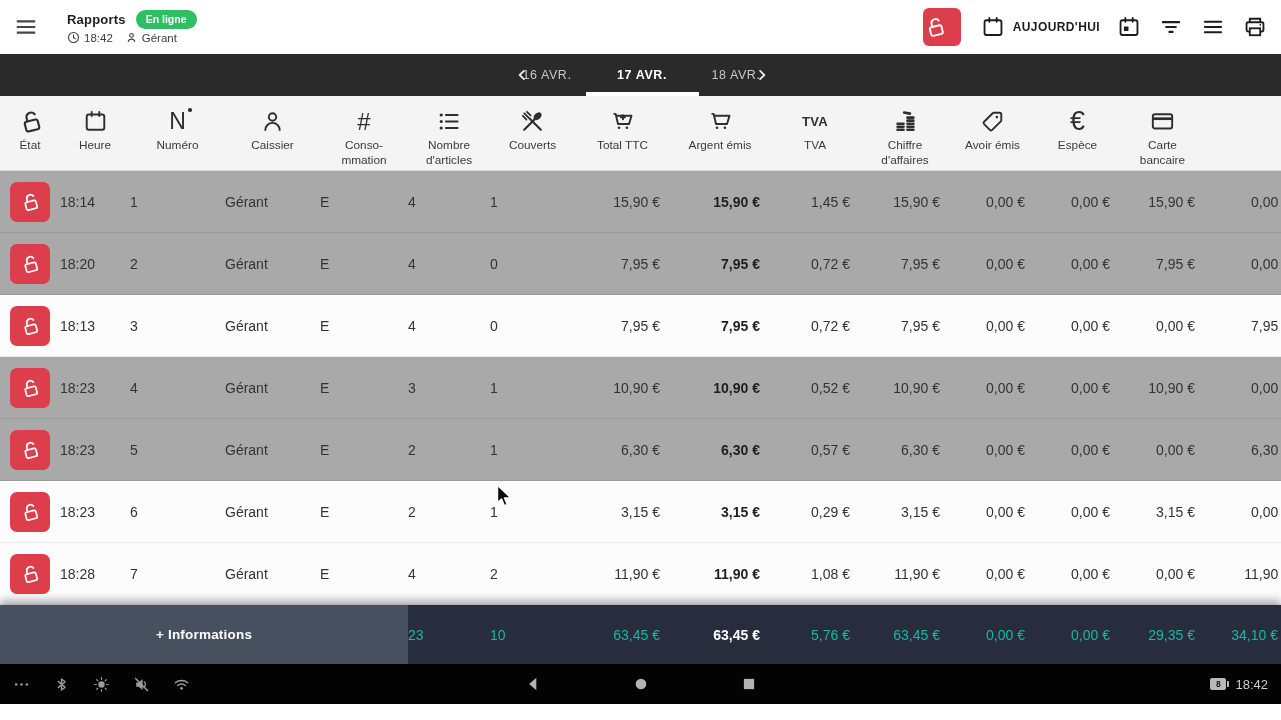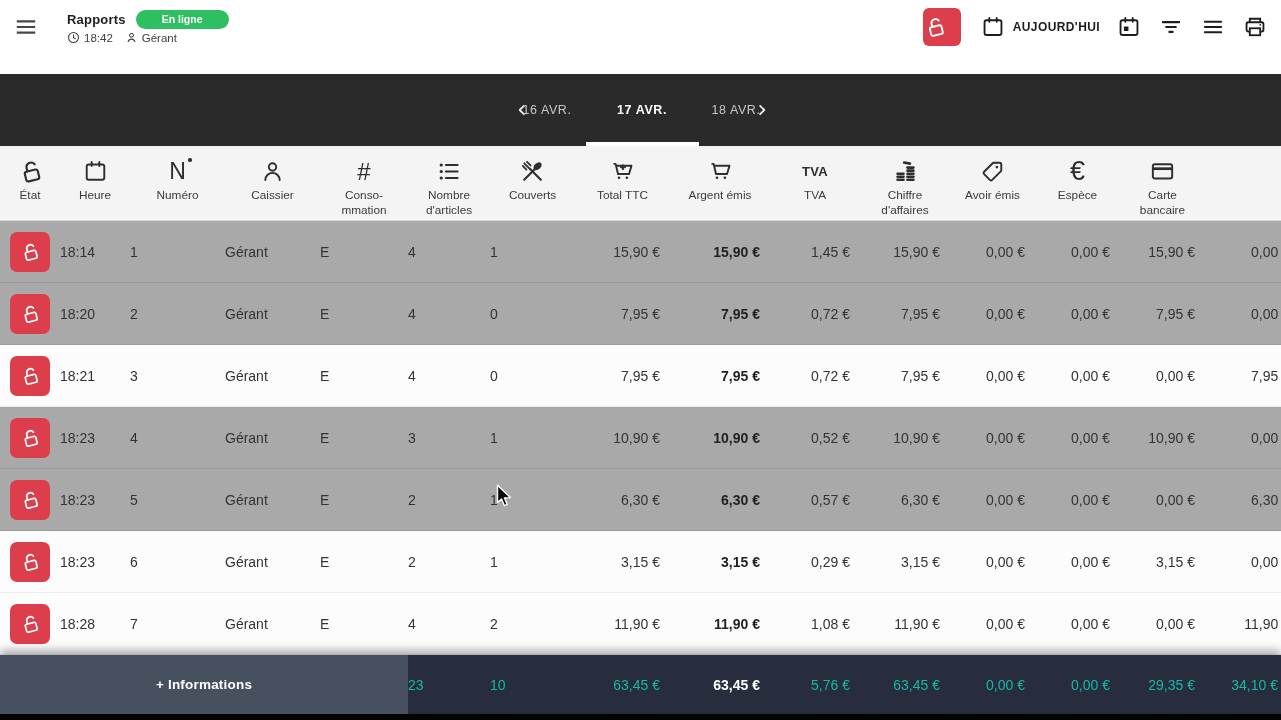--- a/index.html
+++ b/index.html
@@ -8,34 +8,34 @@
   
   .appbar{height:54px;display:flex;align-items:center;justify-content:space-between;
           background:#fff;padding:0 13px;box-sizing:border-box;}
   .ab-left{display:flex;align-items:center;}
   .burger{width:26px;height:26px;color:#474747;cursor:pointer;flex:none;}
   .burger svg{width:100%;height:100%;}
   .title-block{margin-left:28px;}
   .title-line{display:flex;align-items:center;}
   .page-title{font-size:13px;font-weight:600;color:#1e1e1e;letter-spacing:.2px;}
   .badge{margin-left:10px;background:var(--online-green,#2ebf63);color:#fff;font-size:10.5px;
-         font-weight:700;padding:3px 26px 4px;border-radius:10px;text-align:center;}
+         font-weight:700;padding:3px 10px 4px;border-radius:10px;text-align:center;}
   .sub-line{display:flex;align-items:center;margin-top:2px;color:#3d3d3d;font-size:11.5px;}
   .sic{width:13px;height:13px;margin-right:4px;color:#3d3d3d;display:inline-flex;}
   .sic svg{width:100%;height:100%;}
   .sub-sep{width:12px;}
   .toolbar{display:flex;align-items:center;gap:16px;}
   .tb-btn{display:flex;align-items:center;justify-content:flex-start;color:#1d1d1d;cursor:pointer;}
   .tb-ic{width:26px;height:26px;display:flex;}
   .tb-ic svg{width:100%;height:100%;}
   .tb-accent{width:38px;height:38px;background:var(--accent-red,#dd3e4b);border-radius:6px;color:#fff;margin-right:3px;}
   .tb-accent .tb-ic{width:24px;height:24px;}
   .tb-label{font-size:12px;font-weight:700;color:#1d1d1d;margin-left:7px;letter-spacing:.4px;}
   
-  .datebar{height:72px;background:var(--dark-bar,#2a2a2a);position:relative;margin-top:20px;}
+  .datebar{height:42px;background:var(--dark-bar,#2a2a2a);position:relative;}
   .dt{position:absolute;top:50%;transform:translate(-50%,-50%);font-size:12.5px;color:#c7c7c7;
       letter-spacing:.6px;cursor:pointer;white-space:nowrap;}
   .dt.sel{color:#fff;font-weight:700;}
   .dt-prev{left:547px;} .dt-cur{left:642px;} .dt-next{left:736px;}
   .dchev{position:absolute;top:50%;transform:translate(-50%,-50%);width:15px;height:15px;color:#ededed;cursor:pointer;}
   .dchev svg{width:100%;height:100%;}
   .dchev-l{left:522px;} .dchev-r{left:762px;}
   .underline{position:absolute;bottom:0;left:586px;width:113px;height:4px;background:#fff;}
   
   .cols{display:grid;grid-template-columns:60px 70px 95px 95px 88px 82px 85px 95px 100px 90px 90px 85px 85px 85px 95px;width:1300px;}
@@ -389,21 +389,21 @@
             <span class="lockico">
               <svg viewBox="0 0 24 24">
                 <g transform="rotate(-14 12 13)" fill="none" stroke="currentColor" stroke-width="1.9" stroke-linejoin="round">
                   <rect x="6.8" y="11.4" width="11.8" height="8.8" rx="1.8"></rect>
                   <path d="M9.6 11.2V8.4a4.1 4.1 0 0 1 7.8-1.7" stroke-linecap="round"></path>
                 </g>
               </svg>
             </span>
           </div>
         </div>
-        <div class="cell c-center">18:21</div>
+        <div class="cell c-center">18:13</div>
         <div class="cell c-center">3</div>
         <div class="cell c-center">Gérant</div>
         <div class="cell c-center">E</div>
         <div class="cell c-center">4</div>
         <div class="cell c-center">0</div>
         <div class="cell c-right">7,95 €</div>
         <div class="cell c-right c-bold">7,95 €</div>
         <div class="cell c-right">0,72 €</div>
         <div class="cell c-right">7,95 €</div>
         <div class="cell c-right">0,00 €</div>

